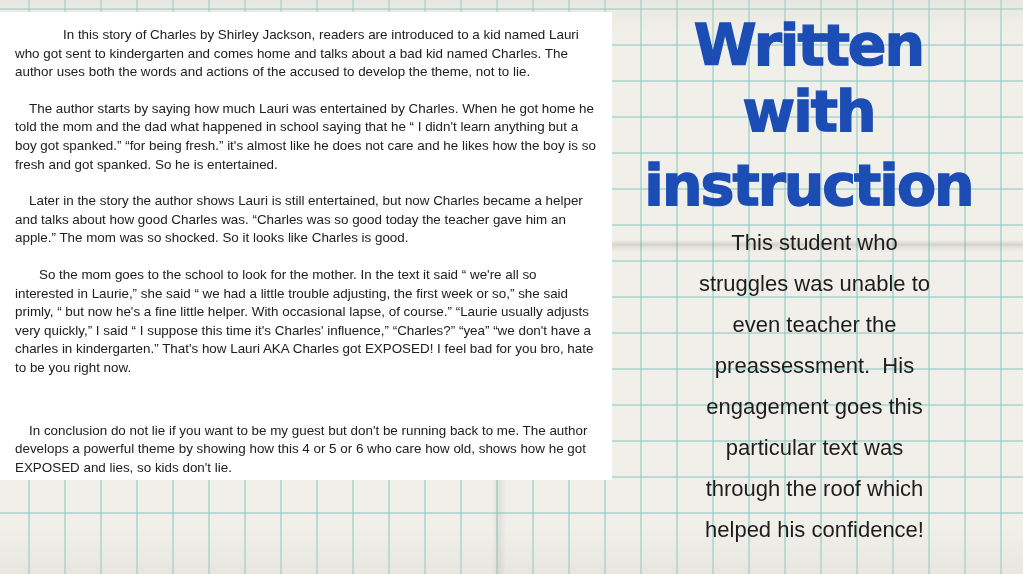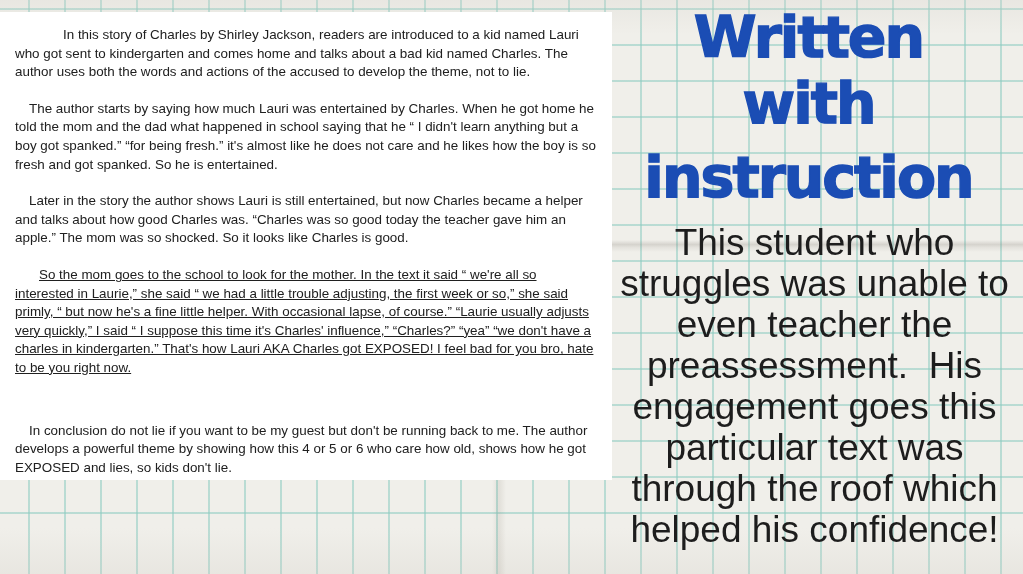--- a/index.html
+++ b/index.html
@@ -26,35 +26,35 @@
     position:absolute;left:0;top:12px;width:612px;height:468px;
     background:#ffffff;box-sizing:border-box;padding:14px 16px 0 15px;
   }
   .essay p{
     margin:0 0 18px 0;
     font-size:13.4px;line-height:18.6px;color:#202020;
   }
   .essay p:nth-child(1){text-indent:48px;}
   .essay p:nth-child(2){text-indent:14px;}
   .essay p:nth-child(3){text-indent:14px;}
-  .essay p:nth-child(4){text-indent:24px;text-decoration:underline;}
+  .essay p:nth-child(4){text-indent:24px;}
   .essay p:nth-child(5){text-indent:14px;margin-top:44px;}
   .title{
-    position:absolute;left:594px;top:4px;width:429px;
+    position:absolute;left:594px;top:12px;width:429px;
     text-align:center;
     font-family:"DejaVu Sans", sans-serif;
     font-weight:800;font-size:57px;line-height:66px;letter-spacing:-2px;
     color:#1b4db4;
     -webkit-text-stroke:1.4px currentColor;
   }
   .caption{
     position:absolute;left:606px;top:222px;width:417px;
     text-align:center;
     font-family:cursive, sans-serif;
-    font-size:37px;line-height:41px;color:#1d1d1d;
+    font-size:22px;line-height:41px;color:#1d1d1d;
   }
   .caption div{white-space:pre;}
 </style>
 </head>
 <body>
 
 <div class="stage">
 
   <div class="crease-h"></div>
   <div class="crease-v"></div>

